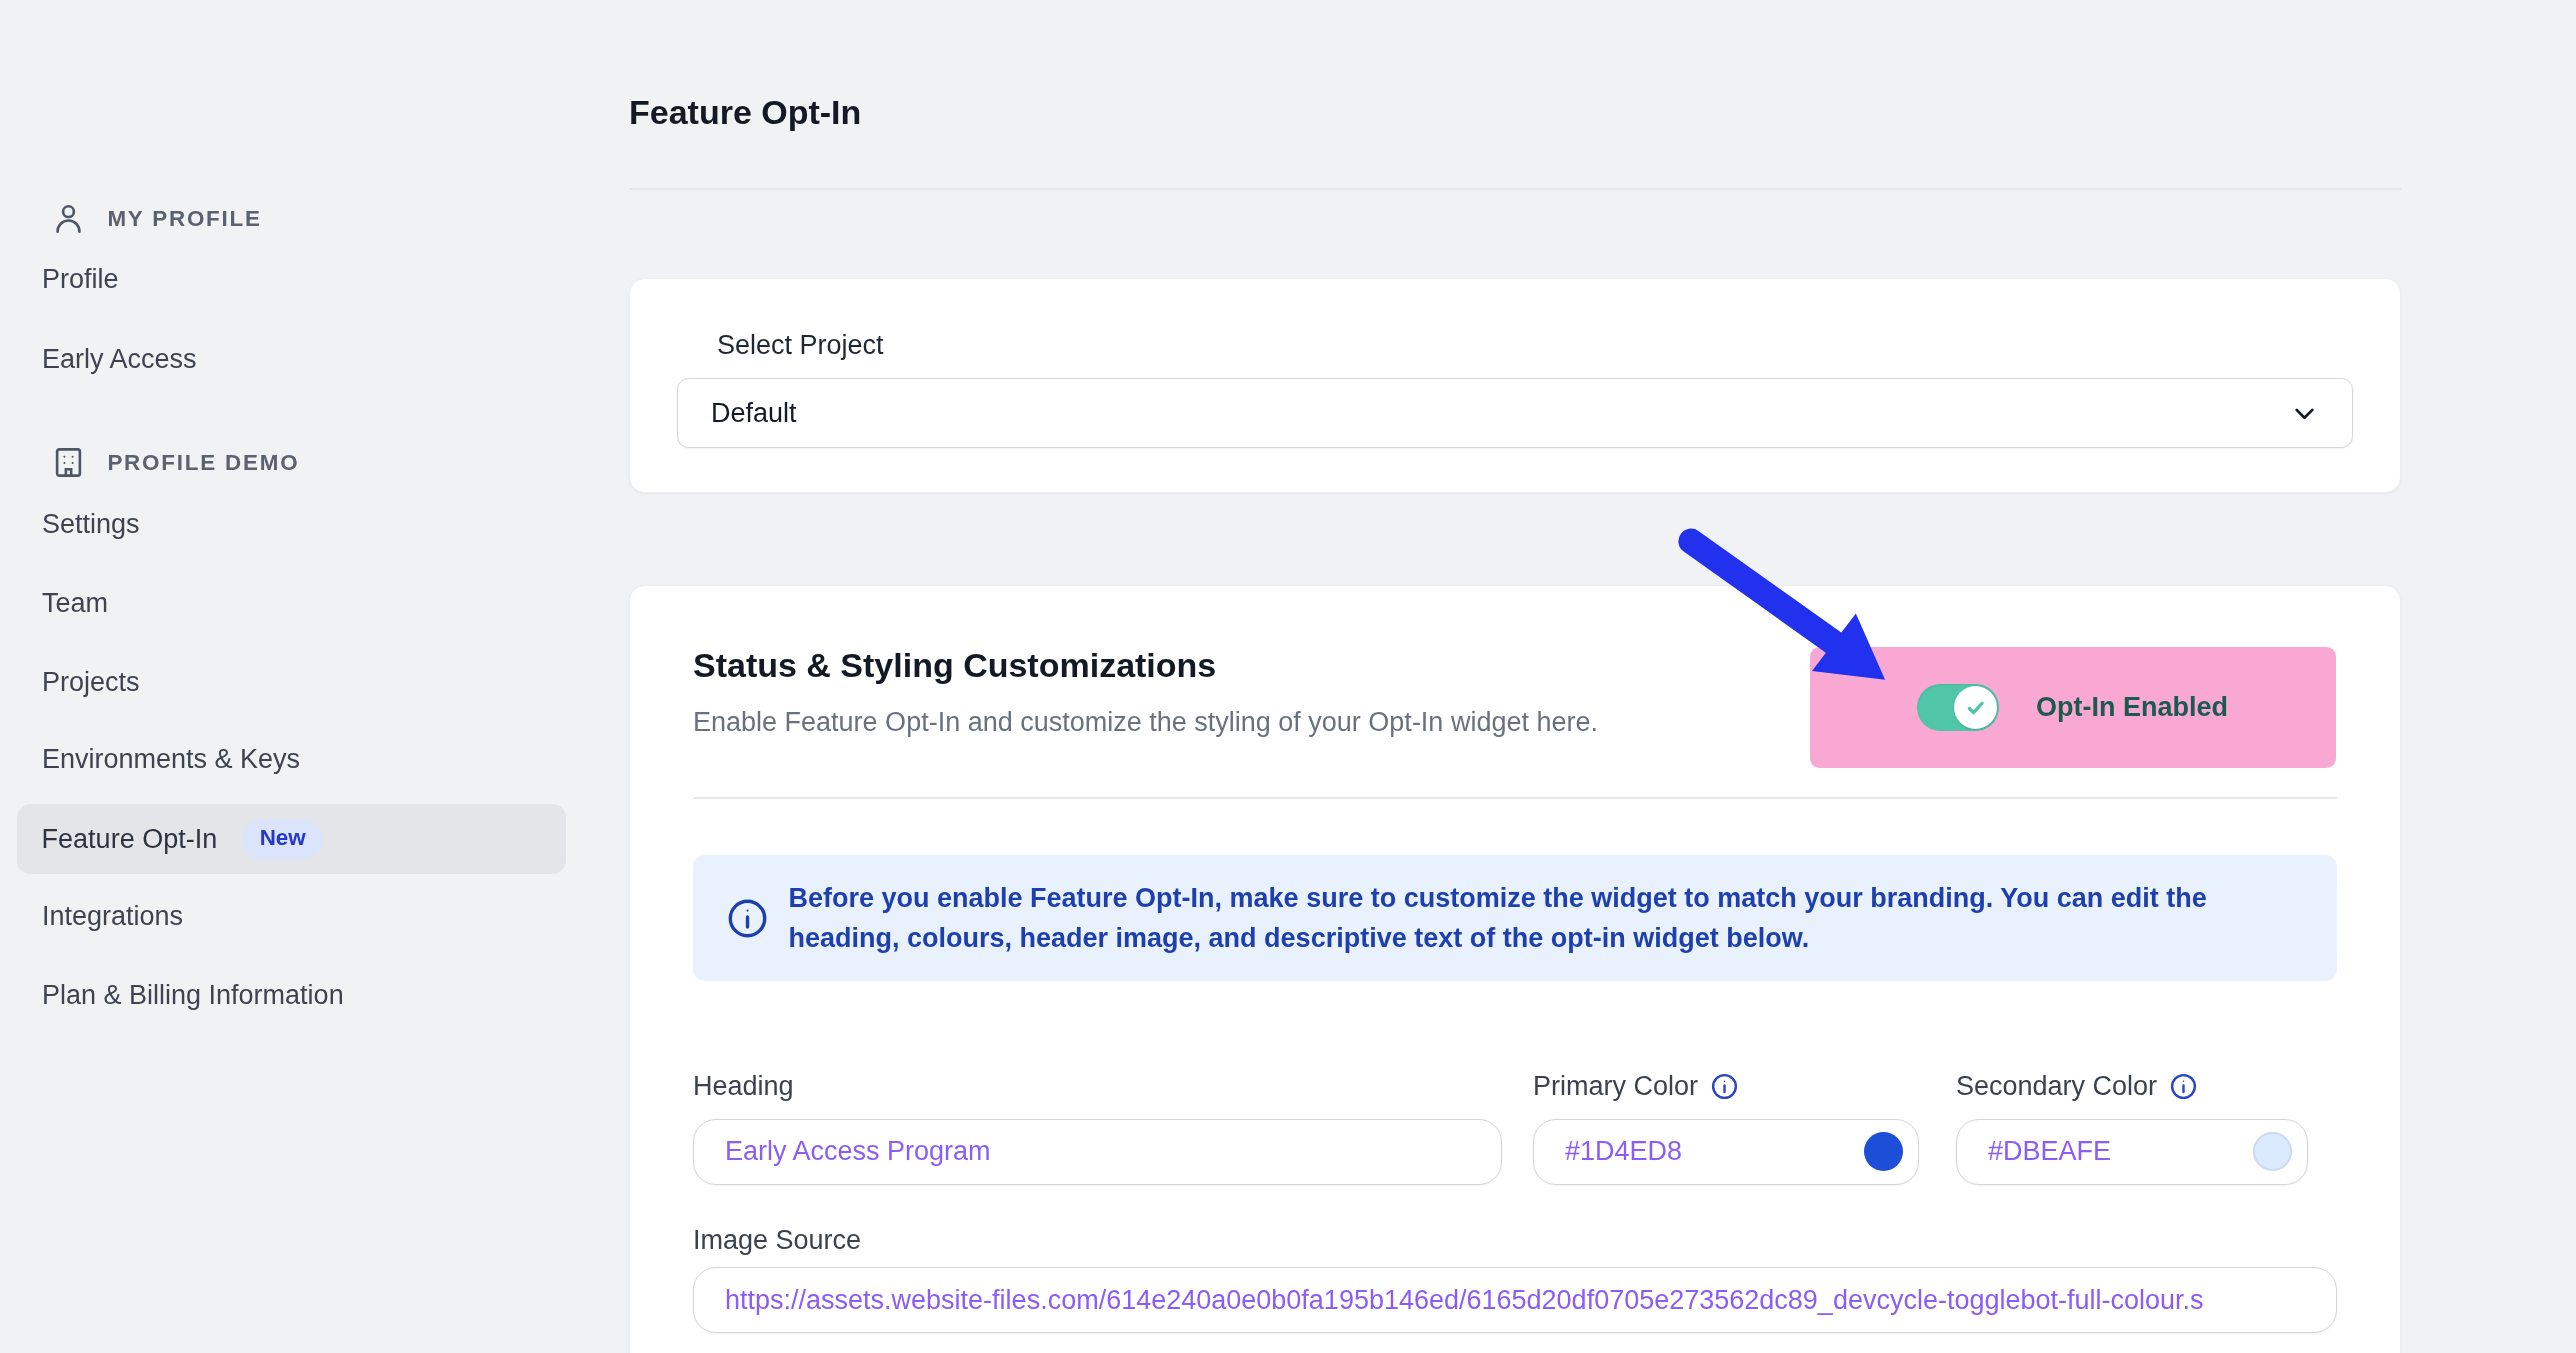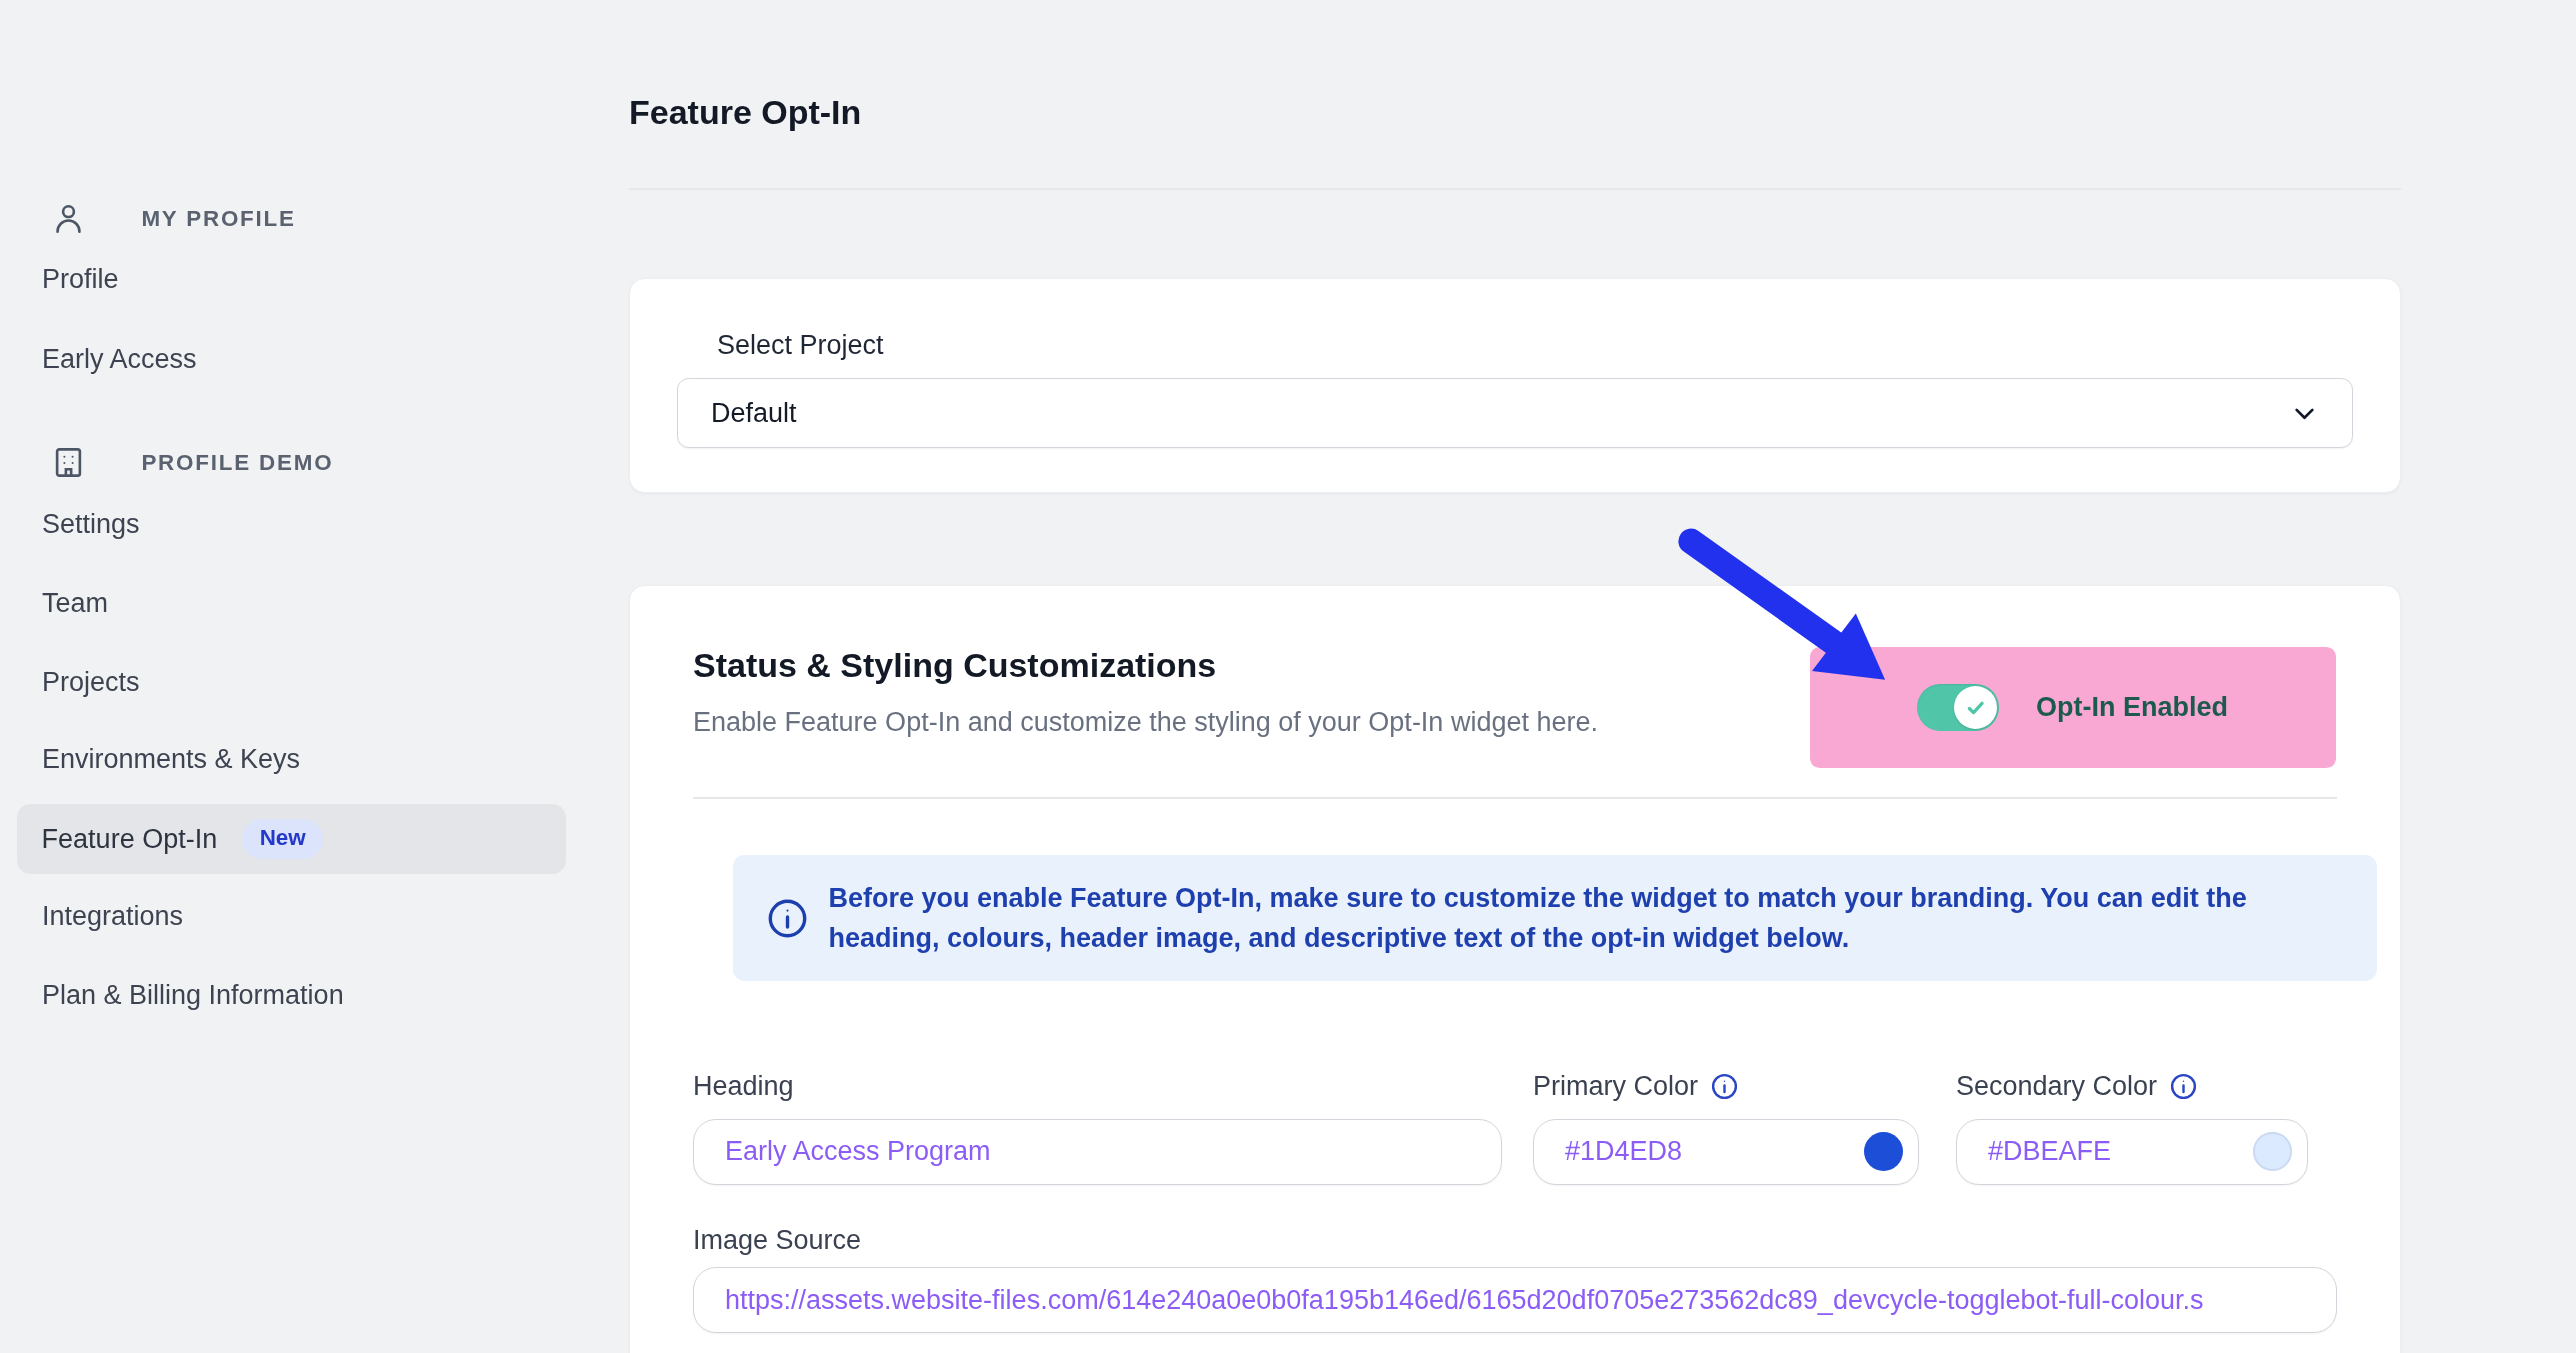--- a/index.html
+++ b/index.html
@@ -9,21 +9,21 @@
     background:#f1f2f4;
     font-family:"Liberation Sans",sans-serif;
     overflow:hidden;
     color:#141b27;
   }
   
   .sidebar{position:absolute;left:0;top:0;width:613px;height:100%;}
   .side-section{position:absolute;left:51px;display:flex;align-items:center;gap:21.4px;}
   .side-section .sec-icon{width:35px;height:35px;display:block;}
   .side-section .sec-label{
-    font-size:22.4px;font-weight:700;letter-spacing:1.8px;color:#5a6270;margin-left:34px;
+    font-size:22.4px;font-weight:700;letter-spacing:1.8px;color:#5a6270;
   }
   .nav-item{
     position:absolute;left:42px;font-size:27px;color:#3d4350;
     cursor:pointer;white-space:nowrap;
   }
   .nav-pill{
     position:absolute;left:16.6px;top:804px;width:549px;height:70px;
     background:#e3e5e8;border-radius:13.6px;
     display:flex;align-items:center;padding-left:25px;box-sizing:border-box;
     cursor:pointer;
@@ -77,21 +77,21 @@
     position:absolute;right:1.9px;top:1.9px;width:43px;height:43px;border-radius:50%;
     background:#ffffff;display:flex;align-items:center;justify-content:center;
     box-shadow:0 1px 1.9px rgba(0,0,0,.15);
   }
   .toggle .knob svg{width:23.4px;height:23.4px;}
   .status-label{font-size:27px;font-weight:600;color:#1d5a4e;}
   .cust-divider{position:absolute;left:63px;top:211px;width:1644px;height:1.9px;background:#e6e7e9;}
   .info-box{
     position:absolute;left:63px;top:269px;width:1644px;height:126px;
     background:#e9f1fc;border-radius:11.7px;
-    display:flex;align-items:center;box-sizing:border-box;padding:0 33px;margin-left:40px;
+    display:flex;align-items:center;box-sizing:border-box;padding:0 33px;
   }
   .info-box .info-icon{width:43px;height:43px;flex:0 0 auto;color:#1d3fae;}
   .info-box p{
     margin:0 0 0 19.5px;max-width:1460px;
     font-size:27px;font-weight:600;color:#1e3fae;line-height:40px;
   }
   
   .field{position:absolute;}
   .field-heading{left:63px;top:484px;width:809px;}
   .field-primary{left:903px;top:484px;width:386px;}

